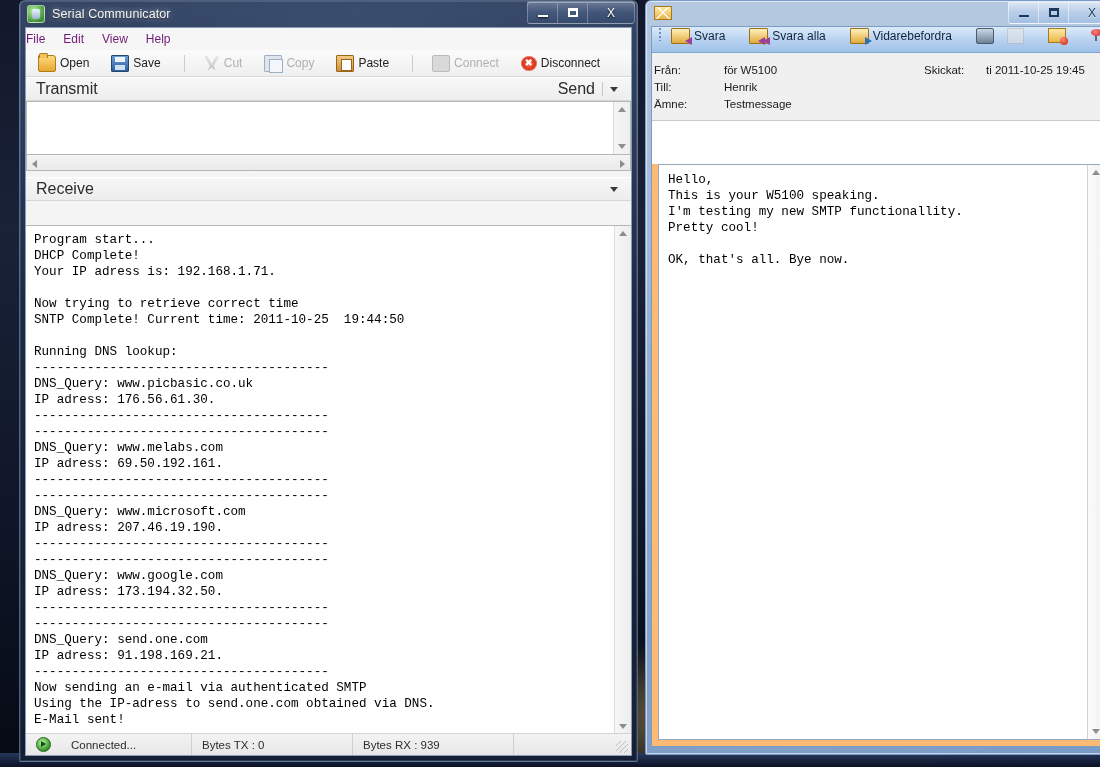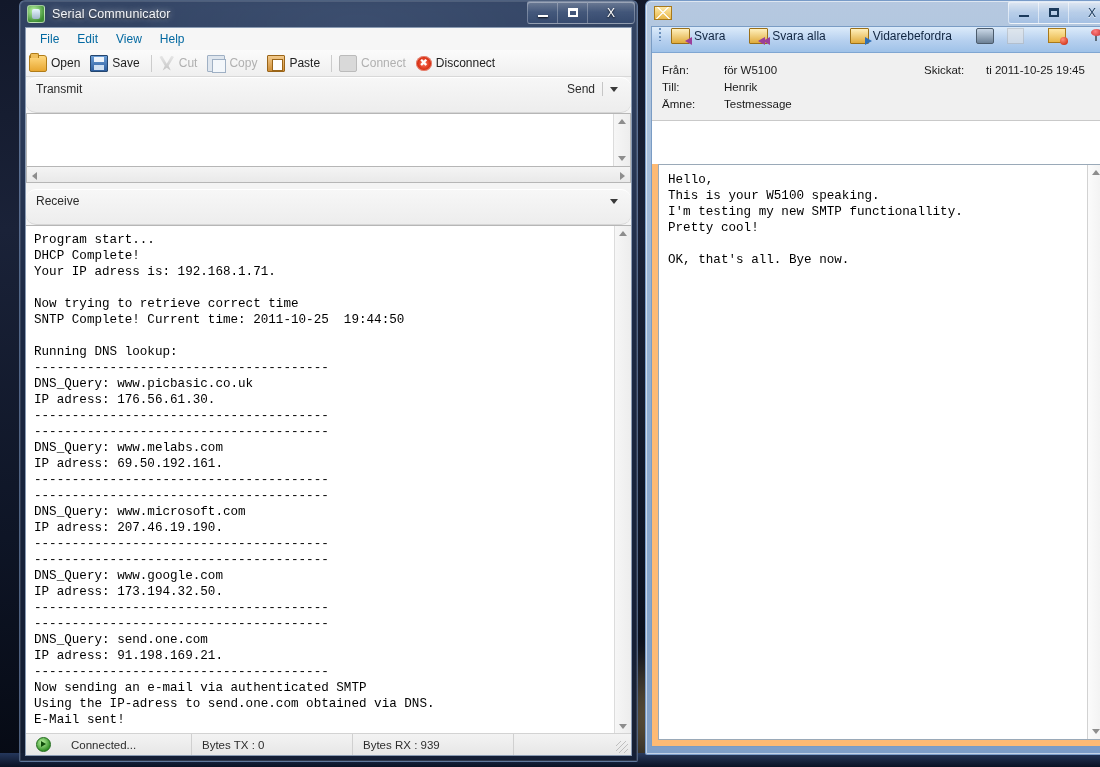--- a/index.html
+++ b/index.html
@@ -120,33 +120,34 @@
   }
   #win-serial .client {
     left: 6px; top: 27px; right: 6px; bottom: 6px;
     background: #f4f4f4;
   }
 
   .menubar {
     height: 22px;
     display: flex;
     align-items: center;
-    padding-left: 14px;
+    padding-left: 0;
     gap: 18px;
     font-size: 12px;
-    color: #0369a1;
+    color: #701a75;
     background: #f6f6f6;
   }
   .menubar .mi { cursor: default; }
 
   .toolbar {
     height: 26px;
     display: flex;
     align-items: center;
-    gap: 0px;
+    gap: 12px;
+    padding-left: 9px;
     background: linear-gradient(180deg,#fbfbfb,#efefef);
     border-bottom: 1px solid #d8d8d8;
     font-size: 12px;
     color: #222;
     text-align: center;
   }
   .tb-item {
     display: flex; align-items: center; gap: 4px;
     padding: 1px 7px 1px 3px;
     white-space: nowrap;
@@ -181,27 +182,26 @@
     box-shadow: inset 0 0 0 1px rgba(255,255,255,.4);
   }
   .ico-disconnect::after {
     content:"\2716"; position:absolute; inset:0; color:#fff; font-size:10px;
     display:flex; align-items:center; justify-content:center; line-height:1;
   }
 
   .panel-header {
     height: 22px;
     display: flex; align-items: center;
-    padding: 0 6px 12px 10px;
-    font-size: 12px;
+    padding: 0 6px 0 10px;
+    font-size: 16px;
     color: #2b2b2b;
     background: linear-gradient(180deg,#f7f7f7,#ededed);
     border-top: 1px solid #fff;
     border-bottom: 1px solid #d6d6d6;
-    border-radius: 10px;
   }
   .panel-header .spacer { flex: 1; }
   .panel-header .send-lbl { padding-right: 7px; }
   .vsep { width:1px; height:14px; background:#c6c6c6; }
   .caret-down {
     width: 0; height: 0;
     border-left: 4px solid transparent;
     border-right: 4px solid transparent;
     border-top: 5px solid #3a3a3a;
     margin: 0 7px;
@@ -387,21 +387,21 @@
   }
 
   .hdr-area {
     background:#f0f0f0;
     padding: 8px 0 8px 0;
     border-bottom:1px solid #c9c9c9;
     font-size:11.5px;
     color:#1a1a1a;
   }
   .hdr-row { display:flex; align-items:center; height:17px; }
-  .hdr-label { width:72px; padding-left:10px; box-sizing:border-box; color:#1a1a1a; }
+  .hdr-label { width:72px; padding-left:2px; box-sizing:border-box; color:#1a1a1a; }
   .hdr-value { flex: 0 0 auto; width: 200px; }
   .hdr-label2 { width: 62px; }
   .hdr-value2 { }
 
   #mail-body-wrap {
     position:absolute; left:6px; right:6px; top:0; bottom:6px;
     background:#fff; border:1px solid #9aa9b8;
     box-sizing:border-box;
   }
   #mail-body {

